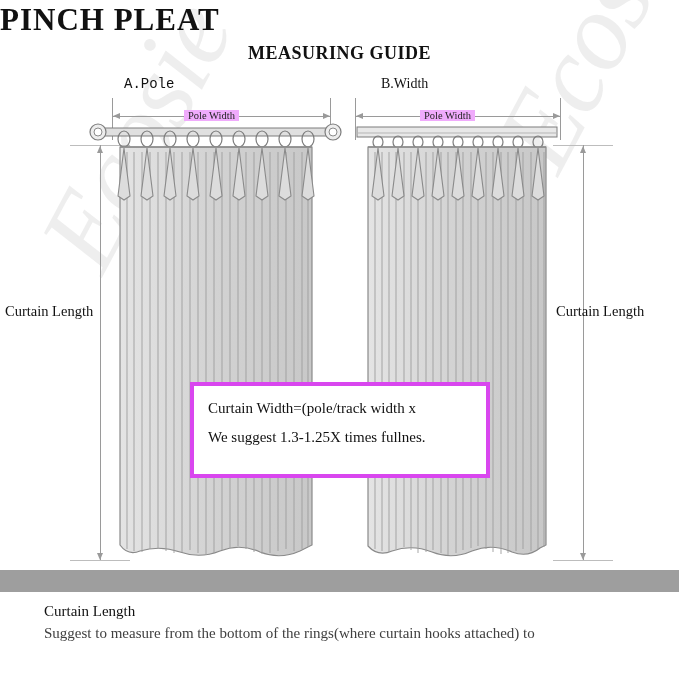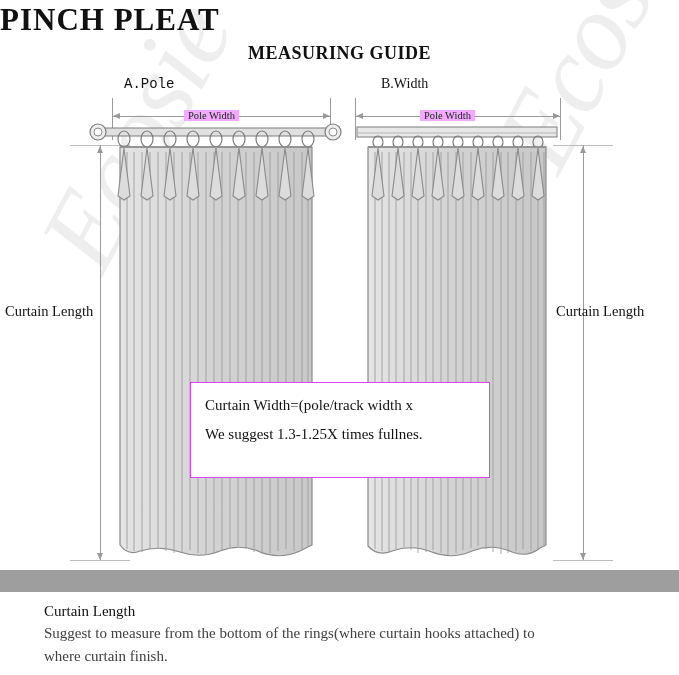--- a/index.html
+++ b/index.html
@@ -130,21 +130,21 @@
   }
 
   
   .formula-box {
     position: absolute;
     left: 190px;
     top: 382px;
     width: 300px;
     height: 96px;
     background: #ffffff;
-    border: 1px solid #d946ef;
+    border: 4px solid #d946ef;
     padding: 8px 12px 8px 14px;
     box-sizing: border-box;
   }
   .formula-line {
     font-size: 15px;
     line-height: 29px;
     color: #111;
     white-space: nowrap;
   }
 
@@ -368,17 +368,16 @@
   <div class="formula-box">
     <div class="formula-line">Curtain Width=(pole/track width x</div>
     <div class="formula-line">We suggest 1.3-1.25X times fullnes.</div>
   </div>
 
   <div class="footer">
     <div class="footer-bar"></div>
     <div class="footer-body">
       <div class="footer-title">Curtain Length</div>
       <div class="footer-text">Suggest to measure from the bottom of the rings(where curtain hooks attached) to</div>
-      <div class="footer-text">where curtain finish.</div>
     </div>
   </div>
 
 </div>
 
 </body></html>

